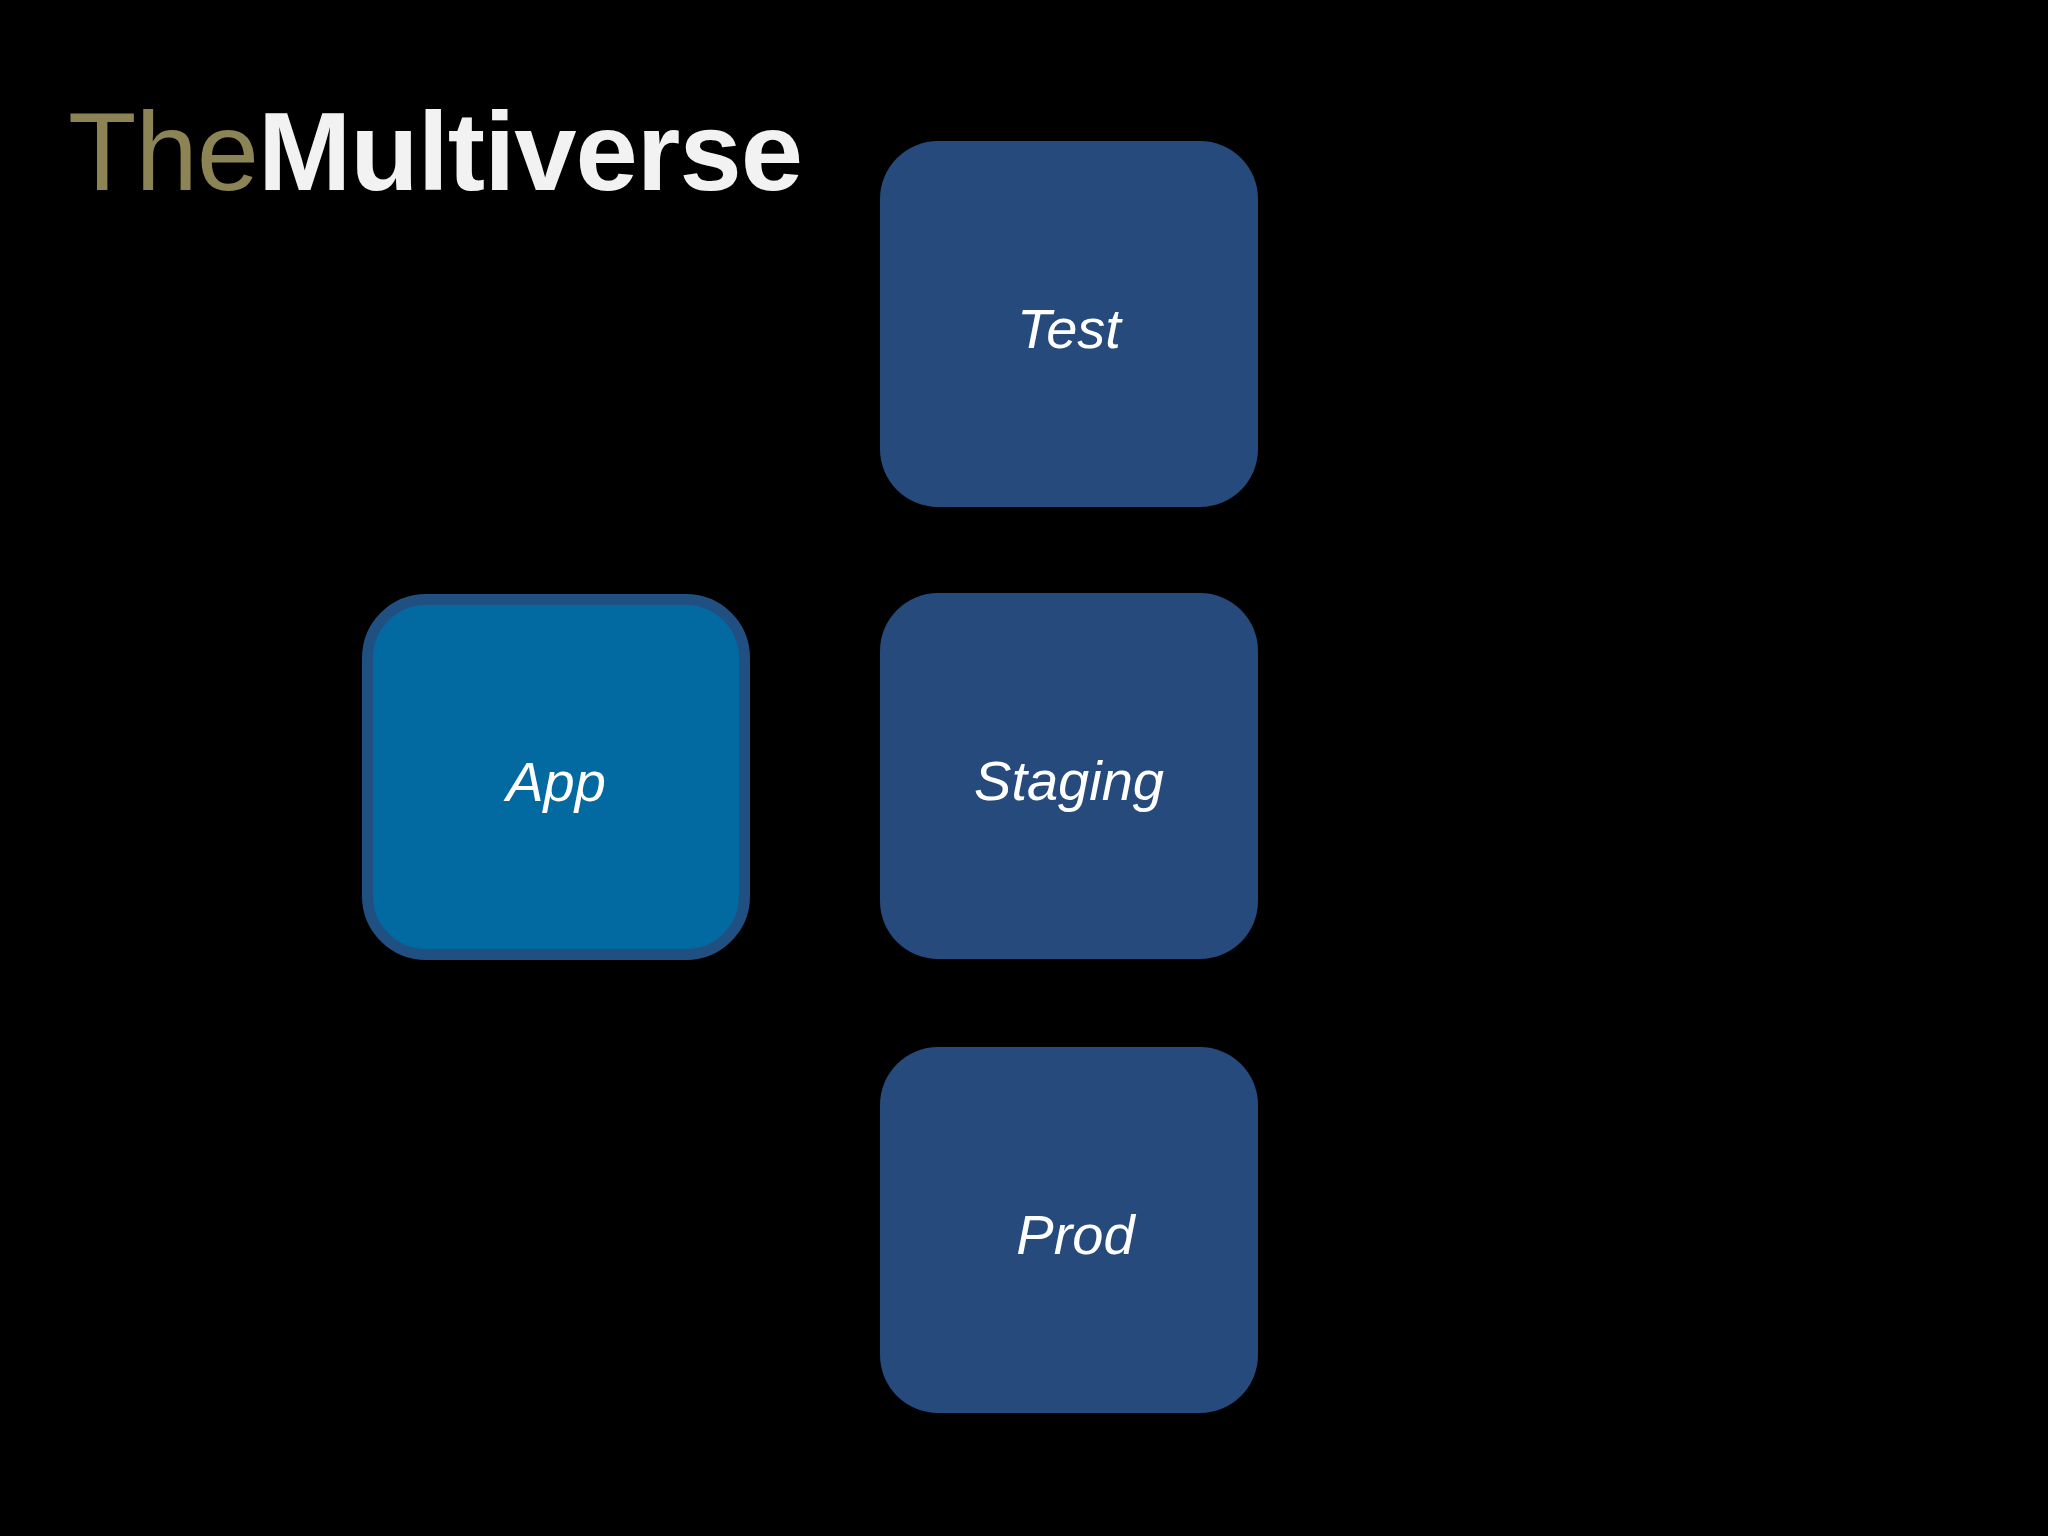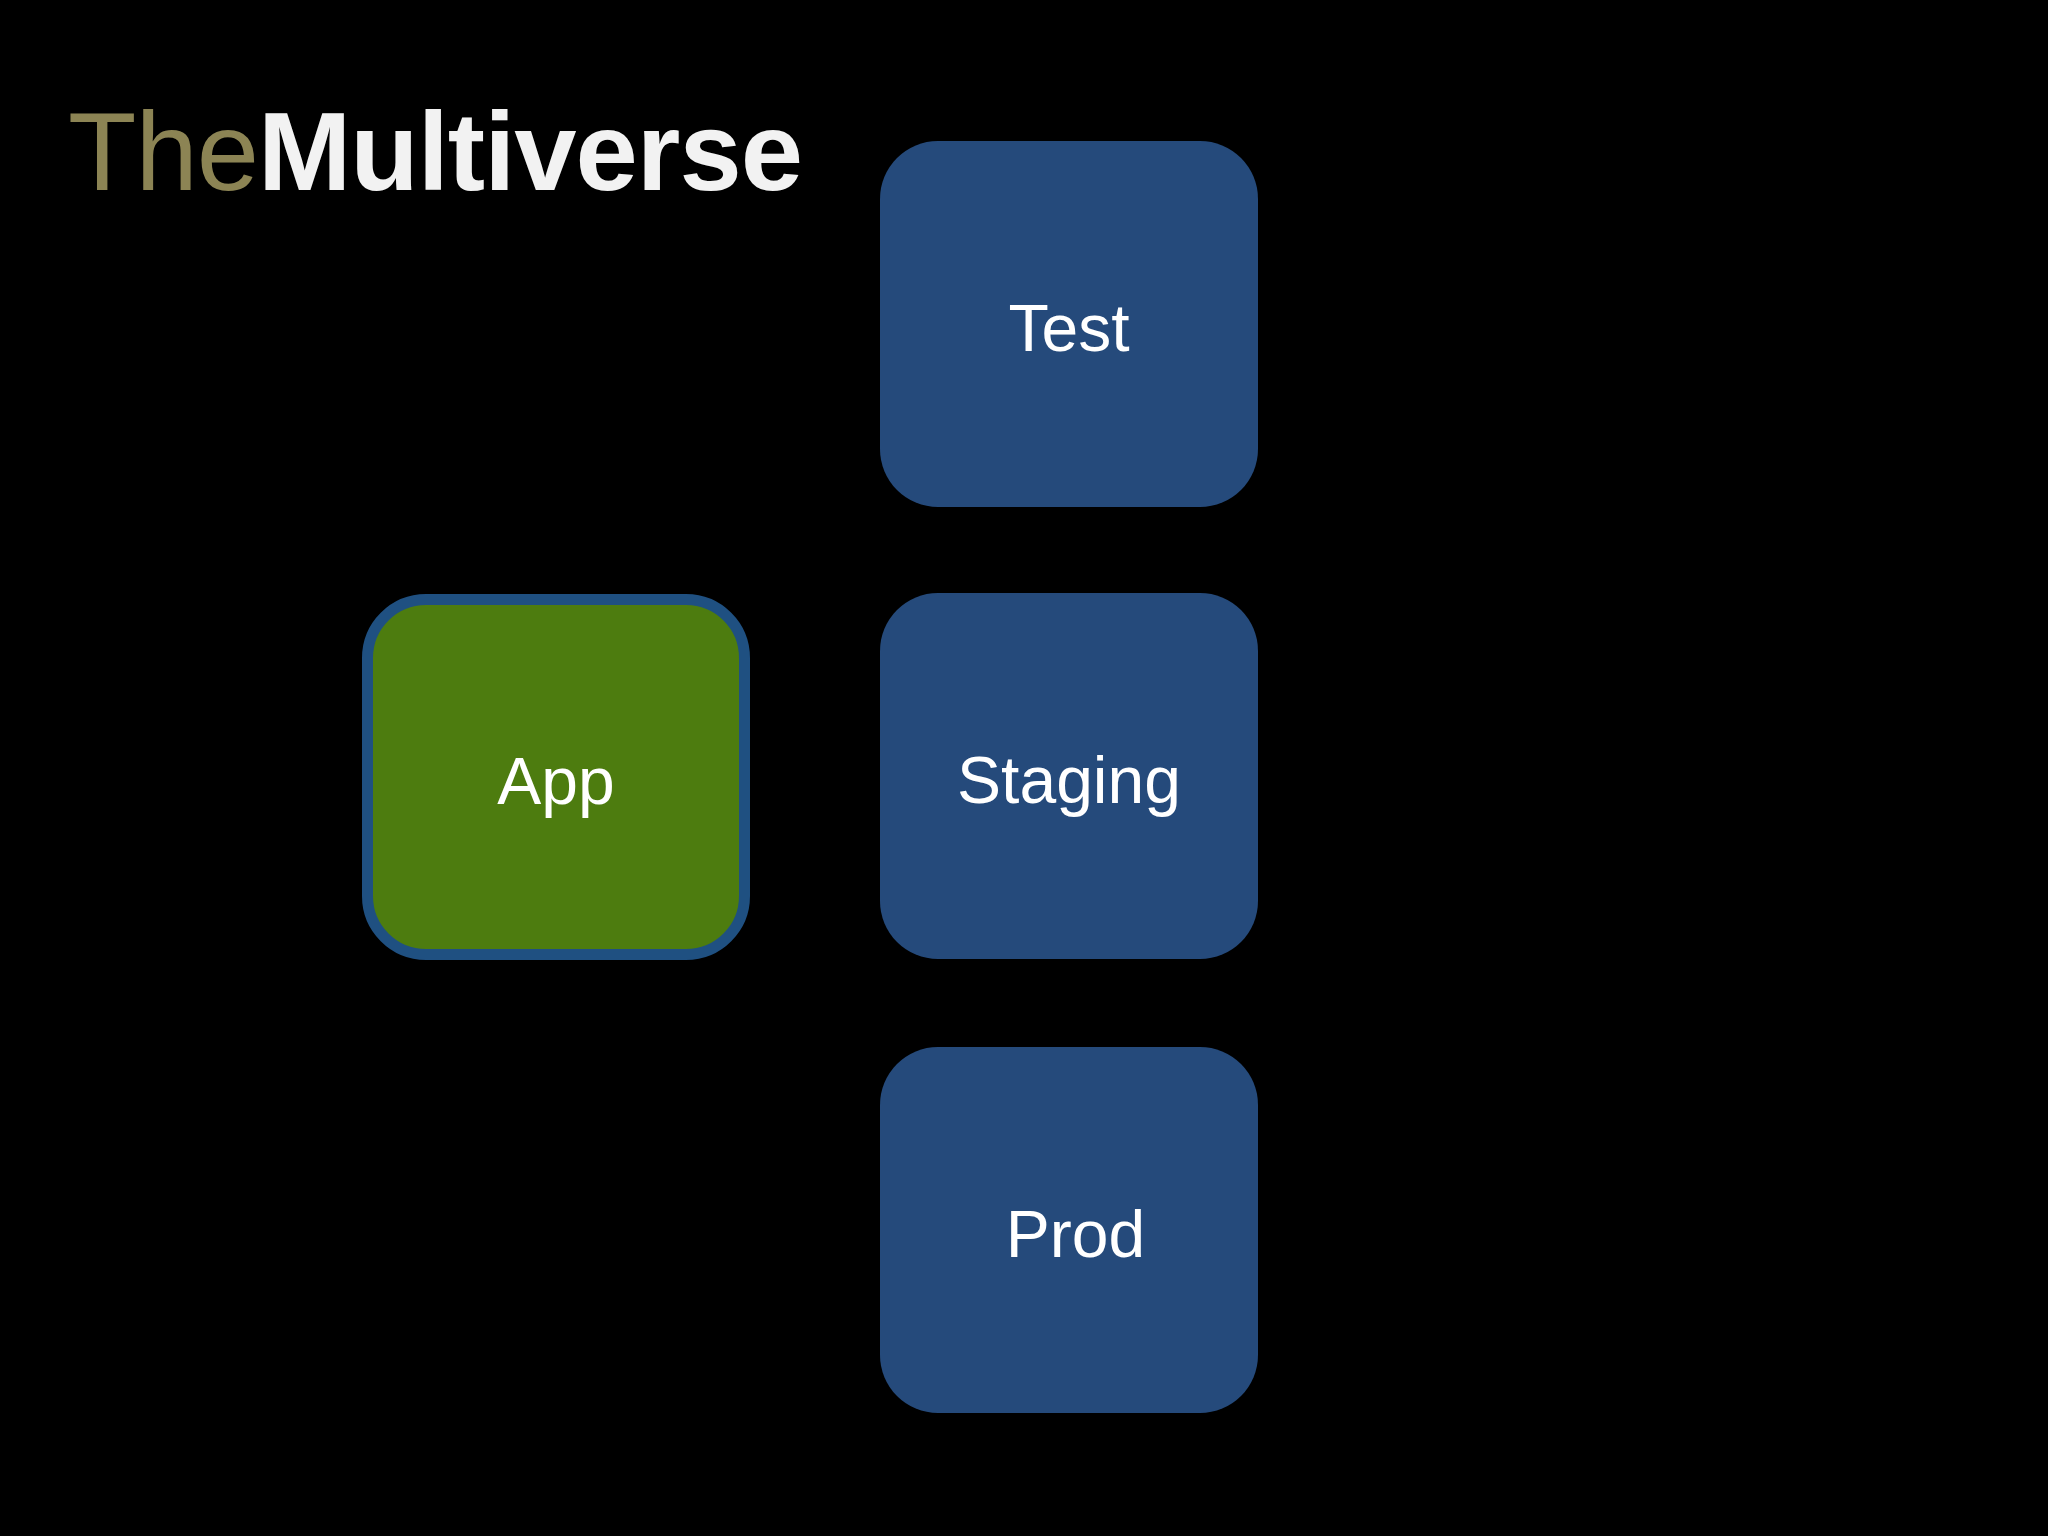--- a/index.html
+++ b/index.html
@@ -32,42 +32,43 @@
   .title-emphasis {
     color: #F2F2F2;
     font-weight: 700;
   }
   .node {
     position: absolute;
     display: flex;
     align-items: center;
     justify-content: center;
     color: #FFFFFF;
-    font-size: 66px;
+    font-size: 56px;
     font-weight: 400;
     box-sizing: border-box;
+    font-style: italic;
   }
   .node span {
     padding-top: 8px;
   }
   .node-blue {
     width: 378px;
     height: 366px;
     background: #254A7B;
     border-radius: 58px;
   }
   .node-test    { left: 880px; top: 141px; }
   .node-staging { left: 880px; top: 593px; }
   .node-prod    { left: 880px; top: 1047px; padding-left: 13px; }
   .node-app {
     left: 362px;
     top: 594px;
     width: 388px;
     height: 366px;
-    background: #4d7c0f;
+    background: #0369a1;
     border: 11px solid #1F5081;
     border-radius: 64px;
   }
 </style>
 </head>
 <body>
 
 <div class="slide">
 
   <h1 class="title"><span class="title-prefix">The</span><span class="title-emphasis">Multiverse</span></h1>

